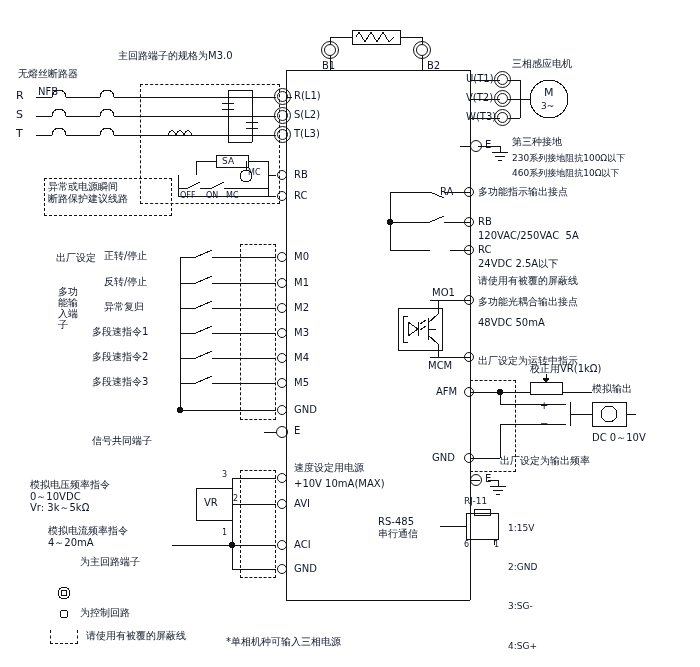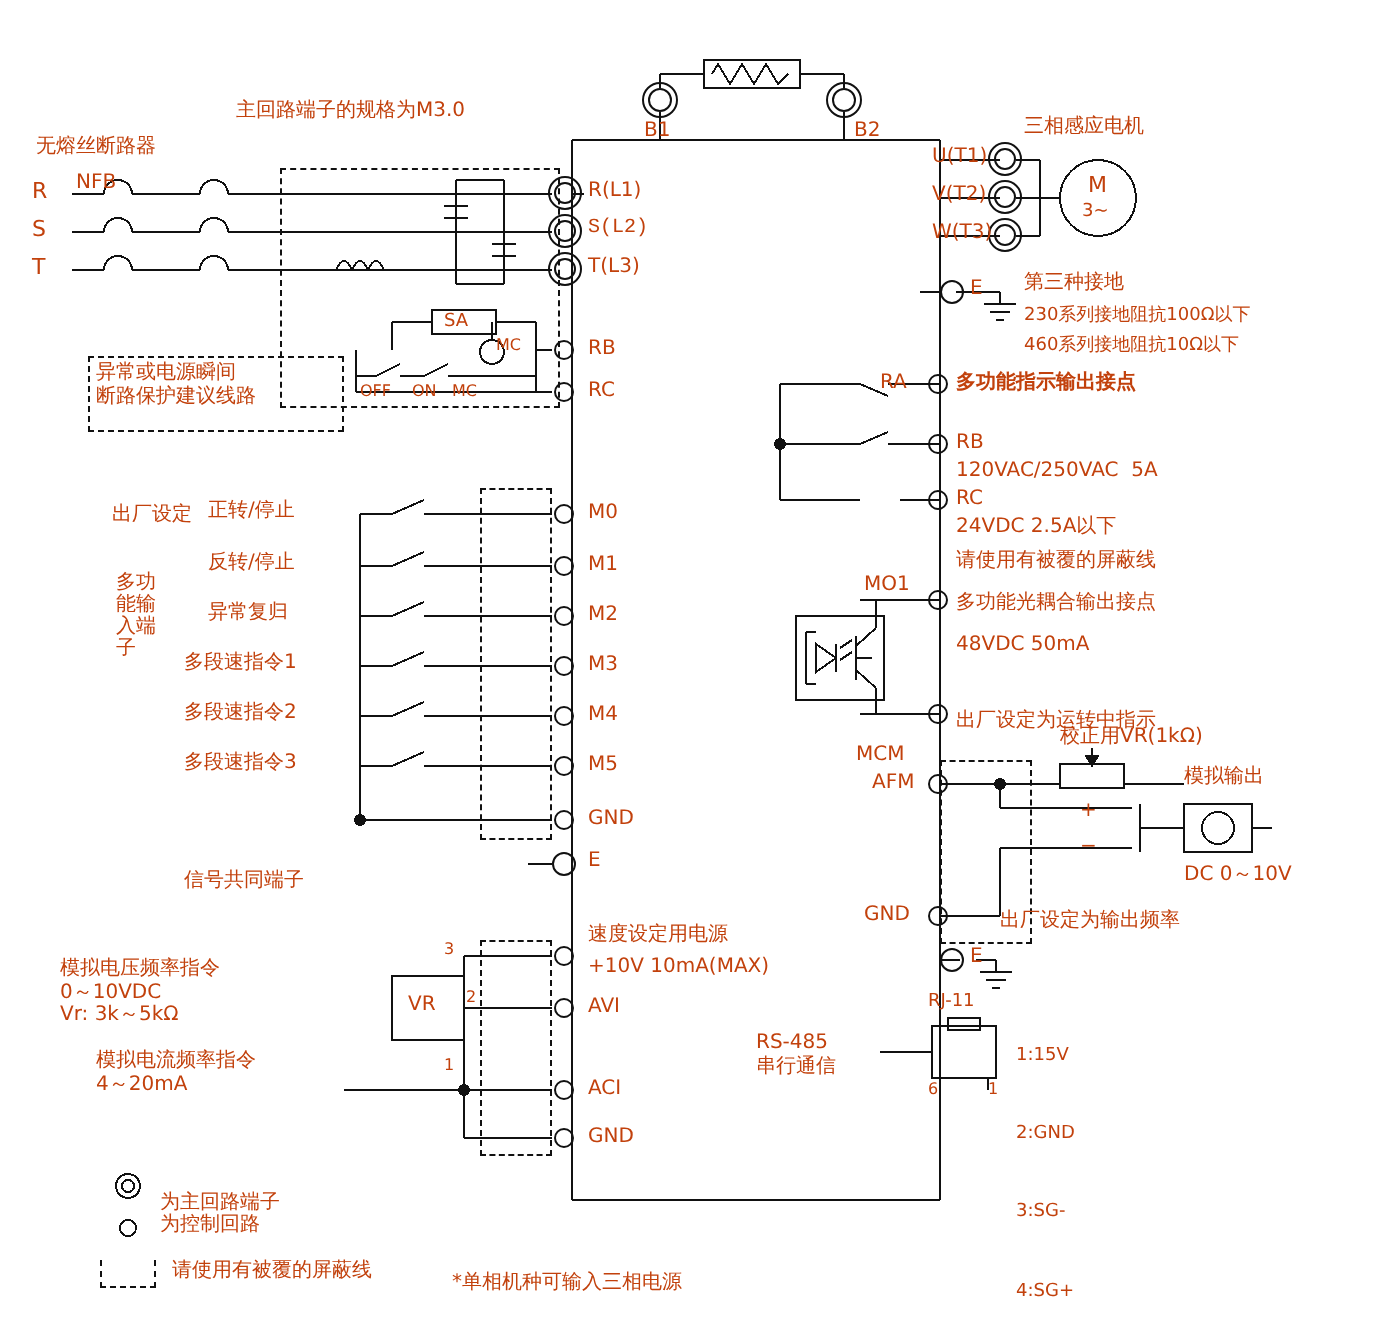--- a/index.html
+++ b/index.html
@@ -1,17 +1,17 @@
 <!DOCTYPE html>
 <html><head>
 <meta charset="utf-8">
 <style>
   html,body{margin:0;padding:0;background:#ffffff;}
   #root{position:relative;width:700px;height:667px;background:#fff;
-        font-family:"DejaVu Sans","Liberation Sans",sans-serif;color:#c2410c;overflow:hidden;}
+        font-family:"DejaVu Sans","Liberation Sans",sans-serif;color:#0f172a;overflow:hidden;}
   .t{position:absolute;white-space:pre;line-height:1.15;}
   .s9{font-size:9px;}
   .s10{font-size:10px;}
   .s11{font-size:11px;}
   .s8{font-size:8px;}
   .dash{position:absolute;border:1px dashed #111;box-sizing:border-box;}
   .term{position:absolute;border:1px solid #111;border-radius:50%;box-sizing:border-box;}
   svg{position:absolute;left:0;top:0;overflow:visible;}
 </style>
 </head>
@@ -282,21 +282,21 @@
   <div class="t s10" style="left:18px;top:68px;">无熔丝断路器</div>
   <div class="t s10" style="left:38px;top:86px;">NFB</div>
   <div class="t s11" style="left:16px;top:90px;">R</div>
   <div class="t s11" style="left:16px;top:109px;">S</div>
   <div class="t s11" style="left:16px;top:128px;">T</div>
 
   <div class="t s10" style="left:322px;top:60px;">B1</div>
   <div class="t s10" style="left:427px;top:60px;">B2</div>
 
   <div class="t s10" style="left:294px;top:90px;">R(L1)</div>
-  <div class="t s10" style="left:294px;top:109px;font-family:Liberation Mono, monospace;">S(L2)</div>
+  <div class="t s10" style="left:294px;top:109px;">S(L2)</div>
   <div class="t s10" style="left:294px;top:128px;">T(L3)</div>
 
   <div class="t s10" style="left:466px;top:73px;">U(T1)</div>
   <div class="t s10" style="left:466px;top:92px;">V(T2)</div>
   <div class="t s10" style="left:466px;top:111px;">W(T3)</div>
 
   <div class="t s10" style="left:512px;top:58px;">三相感应电机</div>
   <div class="t s11" style="left:544px;top:87px;">M</div>
   <div class="t s9" style="left:541px;top:101px;">3~</div>
 
@@ -311,21 +311,21 @@
   <div class="t s8" style="left:180px;top:191px;">OFF</div>
   <div class="t s8" style="left:206px;top:191px;">ON</div>
   <div class="t s10" style="left:294px;top:169px;">RB</div>
   <div class="t s10" style="left:294px;top:190px;">RC</div>
   <div class="t s10" style="left:48px;top:181px;">异常或电源瞬间
 断路保护建议线路</div>
 
   <div class="t s10" style="left:440px;top:186px;">RA</div>
   <div class="t s10" style="left:478px;top:216px;">RB</div>
   <div class="t s10" style="left:478px;top:244px;">RC</div>
-  <div class="t s10" style="left:478px;top:186px;font-weight:bold;">多功能指示输出接点</div>
+  <div class="t s10" style="left:478px;top:186px;">多功能指示输出接点</div>
   <div class="t s10" style="left:478px;top:230px;">120VAC/250VAC  5A</div>
   <div class="t s10" style="left:478px;top:258px;">24VDC 2.5A以下</div>
   <div class="t s10" style="left:478px;top:275px;">请使用有被覆的屏蔽线</div>
 
   <div class="t s10" style="left:56px;top:252px;">出厂设定</div>
   <div class="t s10" style="left:104px;top:250px;">正转/停止</div>
   <div class="t s10" style="left:104px;top:276px;">反转/停止</div>
   <div class="t s10" style="left:104px;top:301px;">异常复归</div>
   <div class="t s10" style="left:92px;top:326px;">多段速指令1</div>
   <div class="t s10" style="left:92px;top:351px;">多段速指令2</div>
@@ -339,21 +339,21 @@
   <div class="t s10" style="left:294px;top:251px;">M0</div>
   <div class="t s10" style="left:294px;top:277px;">M1</div>
   <div class="t s10" style="left:294px;top:302px;">M2</div>
   <div class="t s10" style="left:294px;top:327px;">M3</div>
   <div class="t s10" style="left:294px;top:352px;">M4</div>
   <div class="t s10" style="left:294px;top:377px;">M5</div>
   <div class="t s10" style="left:294px;top:404px;">GND</div>
   <div class="t s10" style="left:294px;top:425px;">E</div>
 
   <div class="t s10" style="left:432px;top:287px;">MO1</div>
-  <div class="t s10" style="left:428px;top:360px;margin-top:12px;">MCM</div>
+  <div class="t s10" style="left:428px;top:360px;">MCM</div>
   <div class="t s10" style="left:478px;top:296px;">多功能光耦合输出接点</div>
   <div class="t s10" style="left:478px;top:317px;">48VDC 50mA</div>
   <div class="t s10" style="left:478px;top:355px;">出厂设定为运转中指示</div>
 
   <div class="t s10" style="left:436px;top:386px;">AFM</div>
   <div class="t s10" style="left:530px;top:363px;">校正用VR(1kΩ)</div>
   <div class="t s10" style="left:592px;top:383px;">模拟输出</div>
   <div class="t s10" style="left:592px;top:432px;">DC 0～10V</div>
   <div class="t s10" style="left:540px;top:400px;">+</div>
   <div class="t s10" style="left:540px;top:418px;">−</div>
@@ -384,19 +384,19 @@
   <div class="t s8" style="left:494px;top:540px;">1</div>
   <div class="t s9" style="left:508px;top:496px;line-height:1.45;">
     <div>1:15V</div>
     <div>2:GND</div>
     <div>3:SG-</div>
     <div>4:SG+</div>
     
     
   </div>
 
-  <div class="t s10" style="left:80px;top:596px;">为主回路端子</div>
+  <div class="t s10" style="left:80px;top:556px;">为主回路端子</div>
   <div class="t s10" style="left:80px;top:607px;">为控制回路</div>
   <div class="t s10" style="left:86px;top:630px;">请使用有被覆的屏蔽线</div>
 
   <div class="t s10" style="left:226px;top:636px;">*单相机种可输入三相电源</div>
 
 </div>
 
 </body></html>

